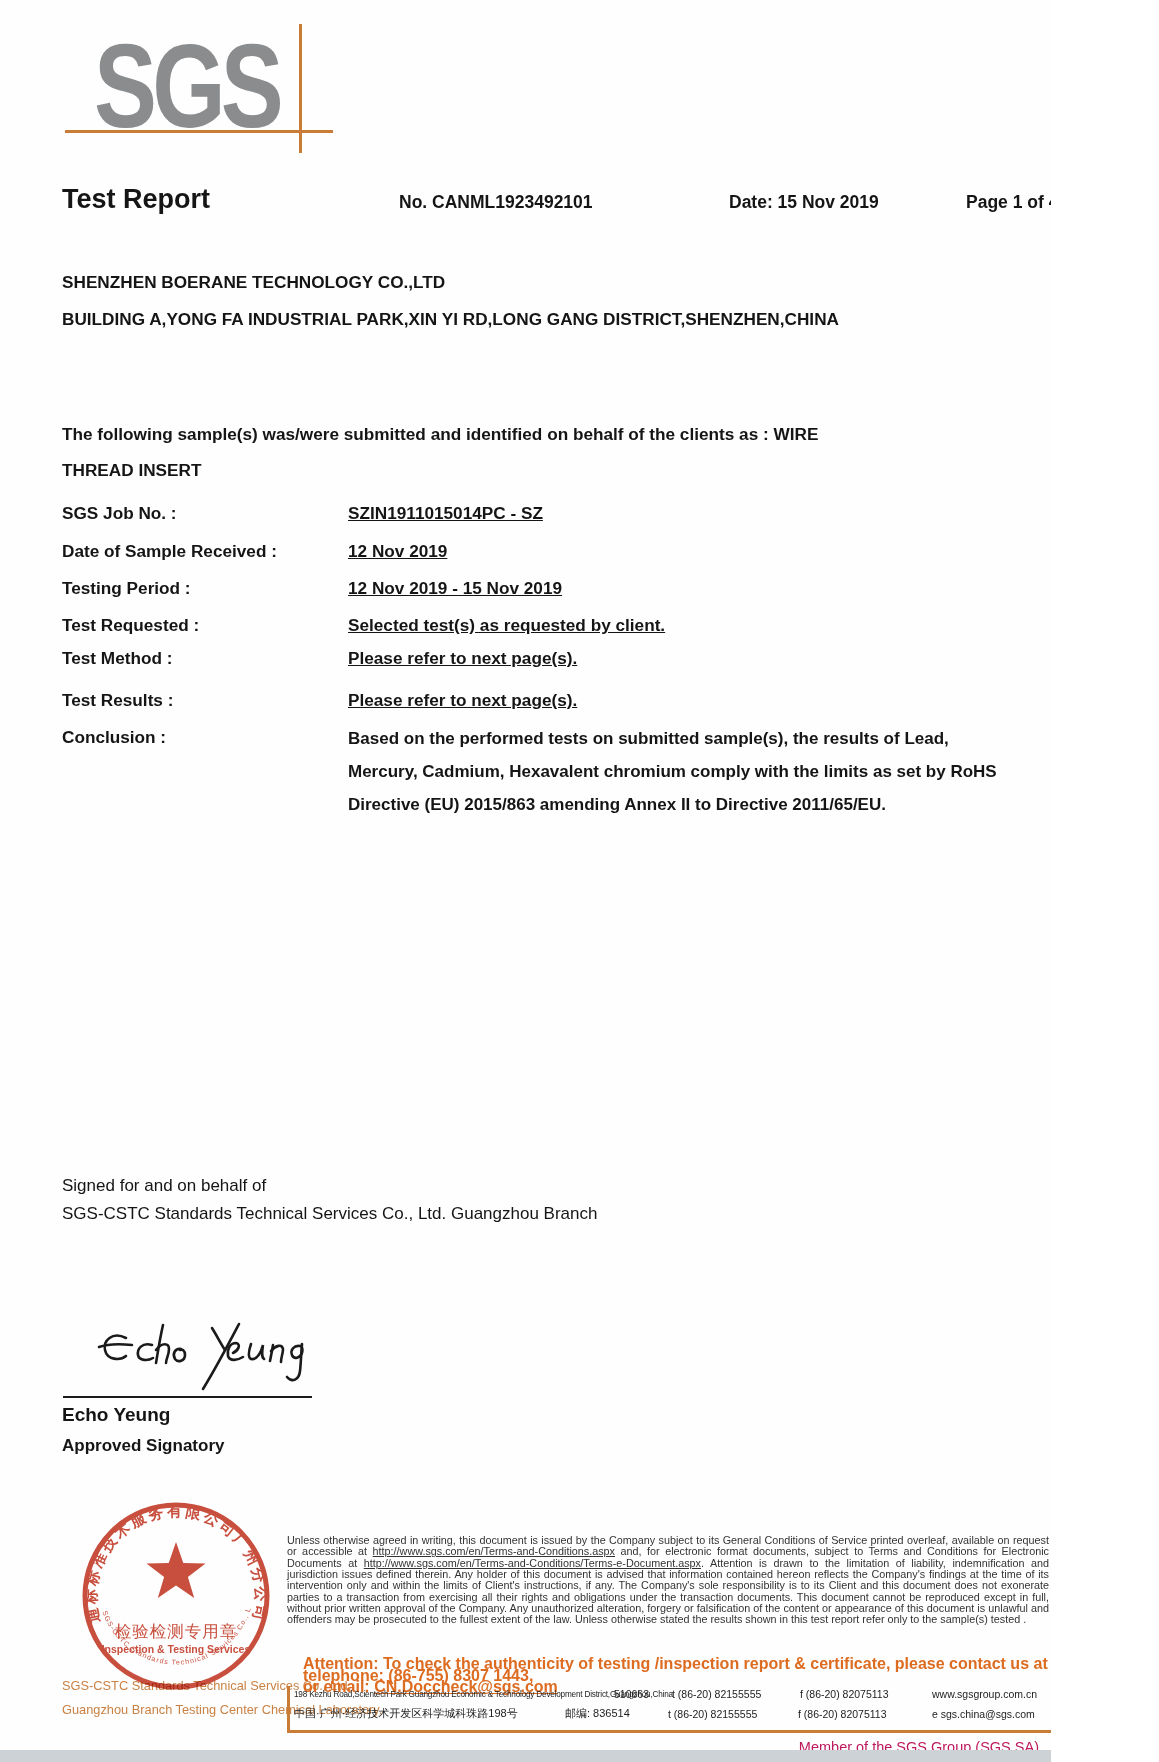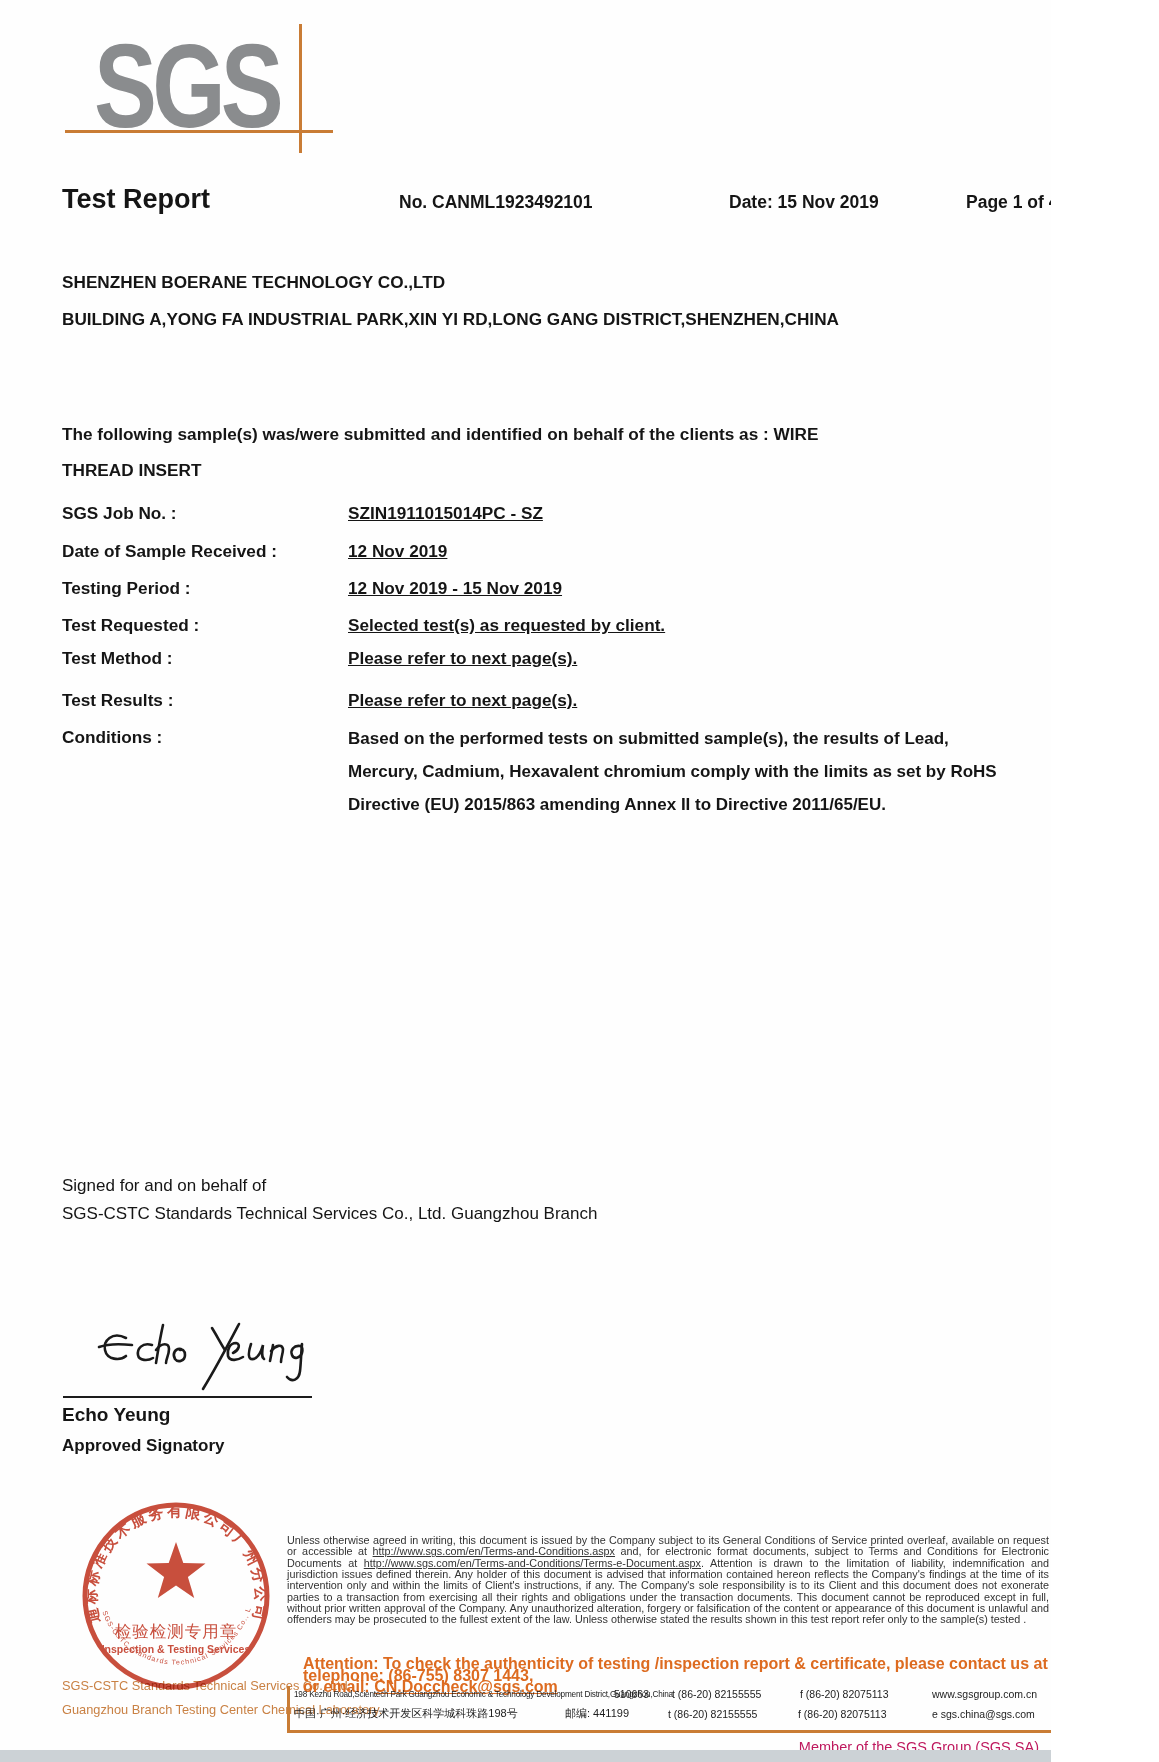--- a/index.html
+++ b/index.html
@@ -91,21 +91,21 @@
   </div>
   <div class="abs frow" style="top:648px;height:23px;">
     <span class="flabel">Test Method :</span>
     <span class="fvalue">Please refer to next page(s).</span>
   </div>
   <div class="abs frow" style="top:690px;height:23px;">
     <span class="flabel">Test Results :</span>
     <span class="fvalue">Please refer to next page(s).</span>
   </div>
   <div class="abs frow" style="top:727px;height:100px;">
-    <span class="flabel">Conditions :</span>
+    <span class="flabel">Conclusion :</span>
     <div class="abs" style="left:286px;top:-5px;">
       <div class="conc-line">Based on the performed tests on submitted sample(s), the results of Lead,</div>
       <div class="conc-line">Mercury, Cadmium, Hexavalent chromium comply with the limits as set by RoHS</div>
       <div class="conc-line">Directive (EU) 2015/863 amending Annex II to Directive 2011/65/EU.</div>
     </div>
   </div>
 
   <div class="abs signoff" style="left:62px;top:1172px;">Signed for and on behalf of</div>
   <div class="abs signoff" style="left:62px;top:1200px;">SGS-CSTC Standards Technical Services Co., Ltd. Guangzhou Branch</div>
 
@@ -142,21 +142,21 @@
   </div>
 
   <div class="abs v-divider"></div>
   <span class="addr-seg addr-cond" style="left:294px;top:1690px;">198 Kezhu Road,Scientech Park Guangzhou Economic &amp; Technology Development District,Guangzhou,China</span>
   <span class="addr-seg addr-small" style="left:614px;top:1688px;">510663</span>
   <span class="addr-seg addr-small" style="left:672px;top:1688px;">t (86-20) 82155555</span>
   <span class="addr-seg addr-small" style="left:800px;top:1688px;">f (86-20) 82075113</span>
   <span class="addr-seg addr-small" style="left:932px;top:1688px;">www.sgsgroup.com.cn</span>
 
   <span class="addr-seg addr-cn" style="left:294px;top:1706px;">中国·广州·经济技术开发区科学城科珠路198号</span>
-  <span class="addr-seg addr-cn" style="left:565px;top:1706px;">邮编: 441199</span>
+  <span class="addr-seg addr-cn" style="left:565px;top:1706px;">邮编: 836514</span>
   <span class="addr-seg addr-small" style="left:668px;top:1708px;">t (86-20) 82155555</span>
   <span class="addr-seg addr-small" style="left:798px;top:1708px;">f (86-20) 82075113</span>
   <span class="addr-seg addr-small" style="left:932px;top:1708px;">e  sgs.china@sgs.com</span>
 
   <div class="abs f-rule"></div>
   <div class="abs member">Member of the SGS Group (SGS SA)</div>
   <div class="abs bottom-strip"></div>
 
   <svg class="abs stamp-wrap" viewBox="0 0 200 200">
     <defs>

